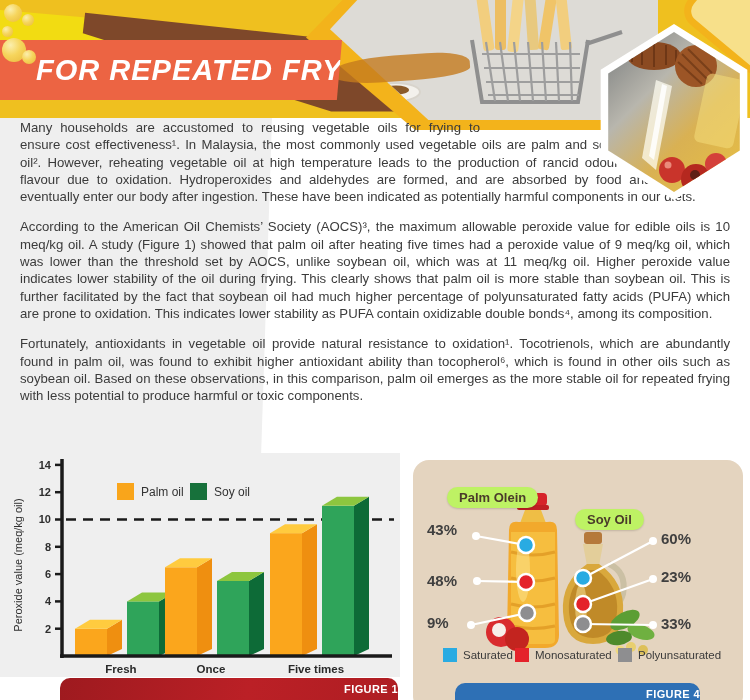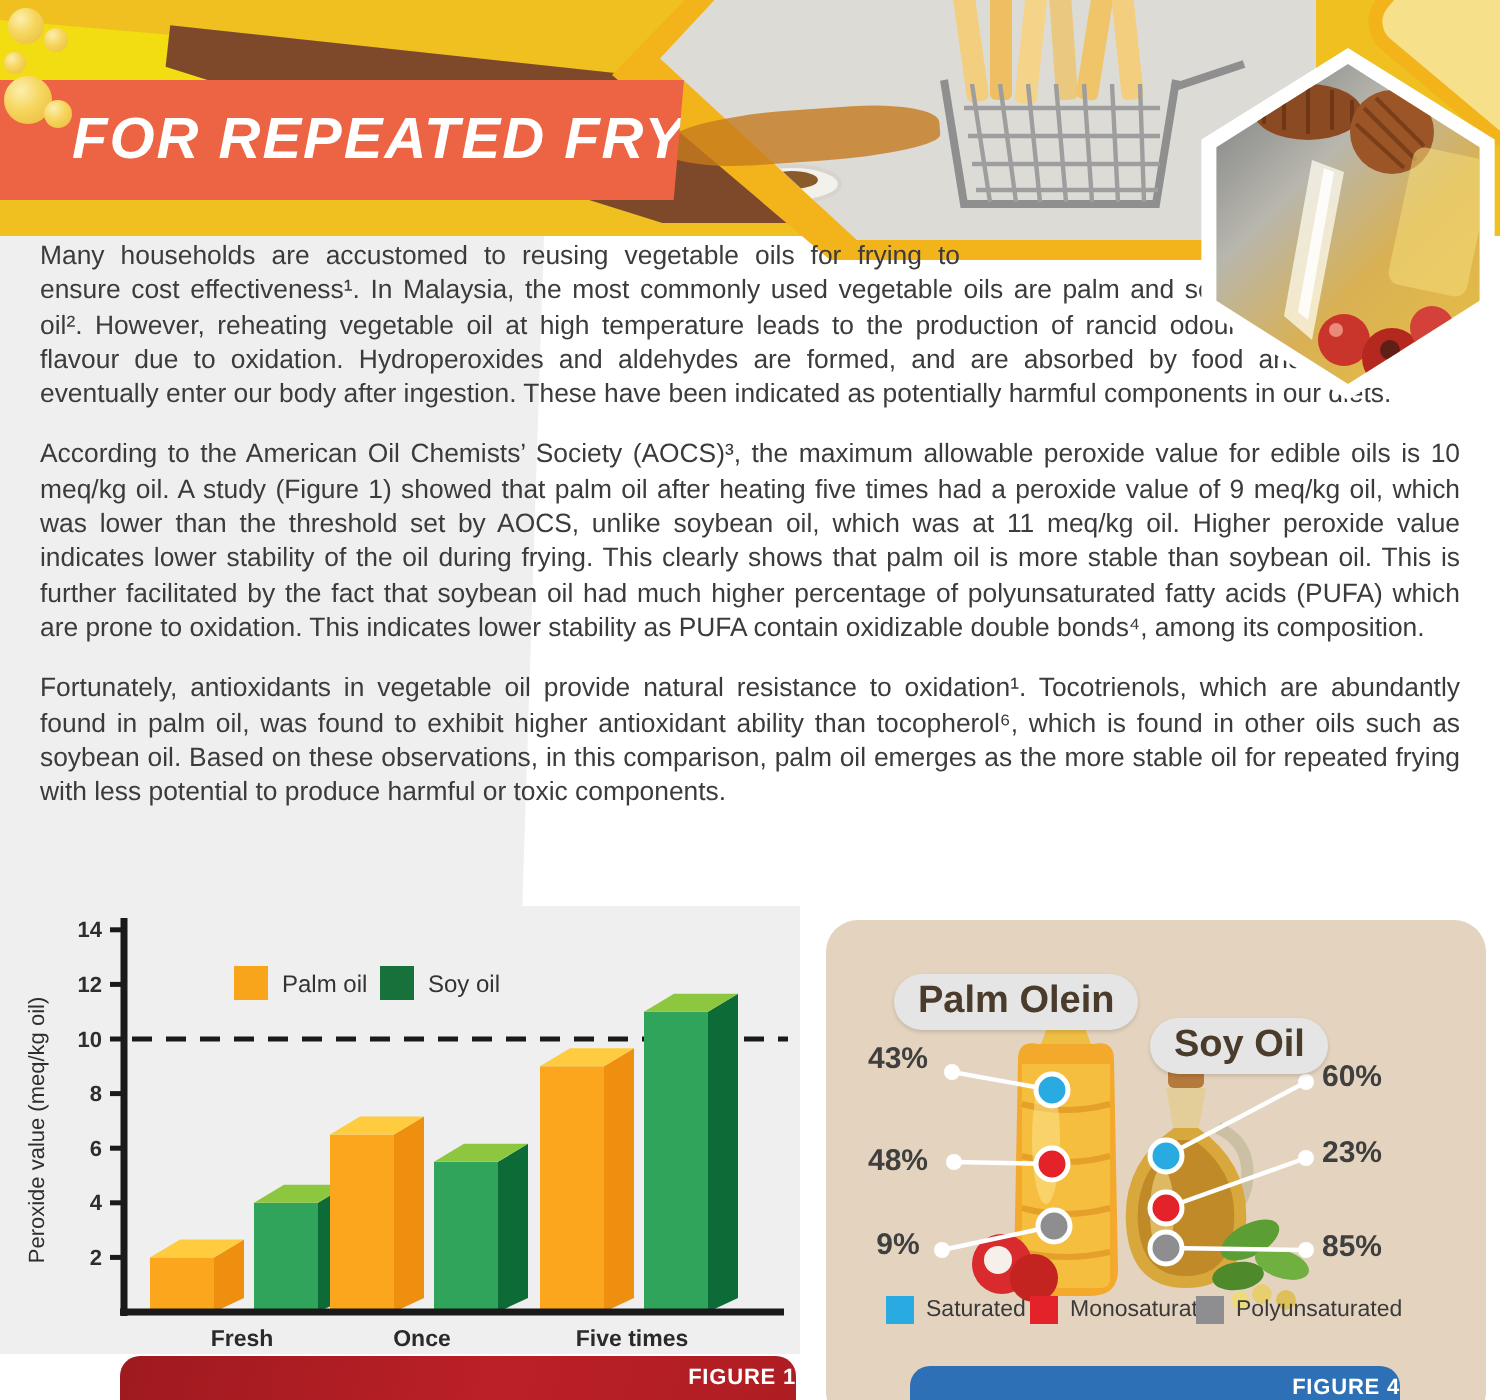--- a/index.html
+++ b/index.html
@@ -53,26 +53,26 @@
                background:linear-gradient(105deg,#9E1A1F 0%,#BB2026 55%,#AE1D22 100%);z-index:2;
                text-align:center;}
   .fig-banner-label{display:block;padding-top:5px;color:#FFFFFF;font-weight:bold;font-size:11px;
                     letter-spacing:.4px;text-align:right;}
   
   .fig2-panel{position:absolute;left:413px;top:460px;width:330px;height:252px;background:#E4D4BF;
               border-radius:16px;z-index:1;}
   .fig2-header{position:absolute;left:55px;top:0;width:184px;height:33px;background:#8C7349;
                border-radius:4px 4px 16px 16px;display:flex;align-items:center;justify-content:center;}
   .fig2-header span{color:#FFFFFF;font-weight:bold;font-size:12.5px;}
-  .pill{position:absolute;background:#e5e5e5;border-radius:14px;padding:3px 12px;
-        font-weight:bold;font-size:19px;color:#4A3B2A;box-shadow:0 1px 2px rgba(0,0,0,.15);}
+  .pill{position:absolute;background:#bef264;border-radius:14px;padding:3px 12px;
+        font-weight:bold;font-size:13px;color:#4A3B2A;box-shadow:0 1px 2px rgba(0,0,0,.15);}
   .pill-palm{left:34px;top:27px;}
   .pill-soy{left:162px;top:49px;}
   .pct{position:absolute;font-weight:bold;font-size:15px;color:#3F3F3F;width:44px;}
-  .pct-left{text-align:center;}
+  .pct-left{text-align:left;}
   #fig2-svg{position:absolute;left:0;top:0;width:330px;height:252px;}
   .dot-sat{fill:#29ABE2;} .dot-mono{fill:#E4222A;} .dot-poly{fill:#8E8E90;}
   .fig2-legend{position:absolute;left:0;top:188px;width:330px;height:20px;}
   .leg-item{position:absolute;display:flex;align-items:center;gap:6px;font-size:11.5px;color:#3A3A3A;}
   .leg-sq{width:14px;height:14px;display:inline-block;}
   .fig2-banner{position:absolute;left:42px;top:223px;width:245px;height:40px;background:#2E70B5;
                border-radius:10px;text-align:center;}
 </style>
 </head>
 <body>
@@ -287,32 +287,32 @@
   </svg>
 
   <div class="pill pill-palm">Palm Olein</div>
   <div class="pill pill-soy">Soy Oil</div>
 
   <div class="pct pct-left" style="left:14px;top:61px;">43%</div>
   <div class="pct pct-left" style="left:14px;top:112px;">48%</div>
   <div class="pct pct-left" style="left:14px;top:154px;">9%</div>
   <div class="pct" style="left:248px;top:70px;">60%</div>
   <div class="pct" style="left:248px;top:108px;">23%</div>
-  <div class="pct" style="left:248px;top:155px;">85%</div>
+  <div class="pct" style="left:248px;top:155px;">33%</div>
 
   <div class="fig2-legend">
     <div class="leg-item" style="left:30px;">
       <span class="leg-sq" style="background:#29ABE2;"></span>
       <span>Saturated</span>
     </div>
     <div class="leg-item" style="left:102px;">
       <span class="leg-sq" style="background:#E4222A;"></span>
       <span>Monosaturated</span>
     </div>
-    <div class="leg-item" style="left:185px;">
+    <div class="leg-item" style="left:185px;padding-left:20px;">
       <span class="leg-sq" style="background:#8E8E90;"></span>
       <span>Polyunsaturated</span>
     </div>
   </div>
 
   <div class="fig2-banner">
     <span class="fig-banner-label">FIGURE 4</span>
   </div>
 </div>
 

